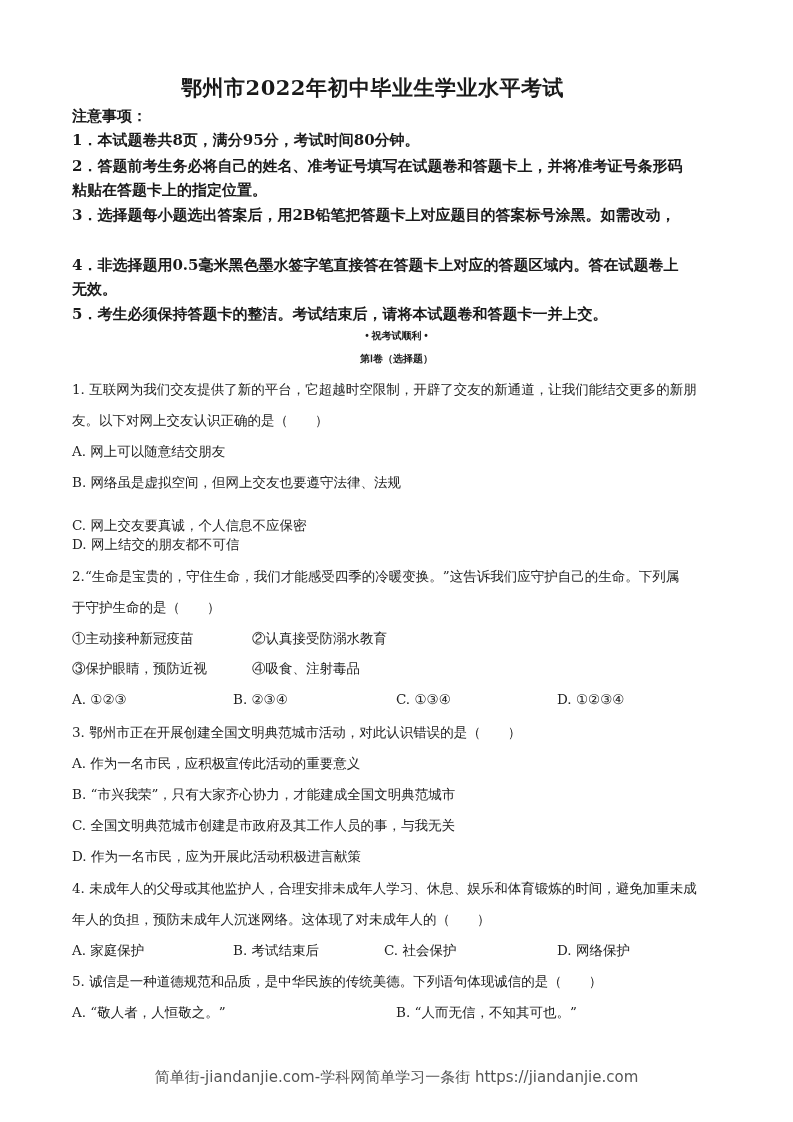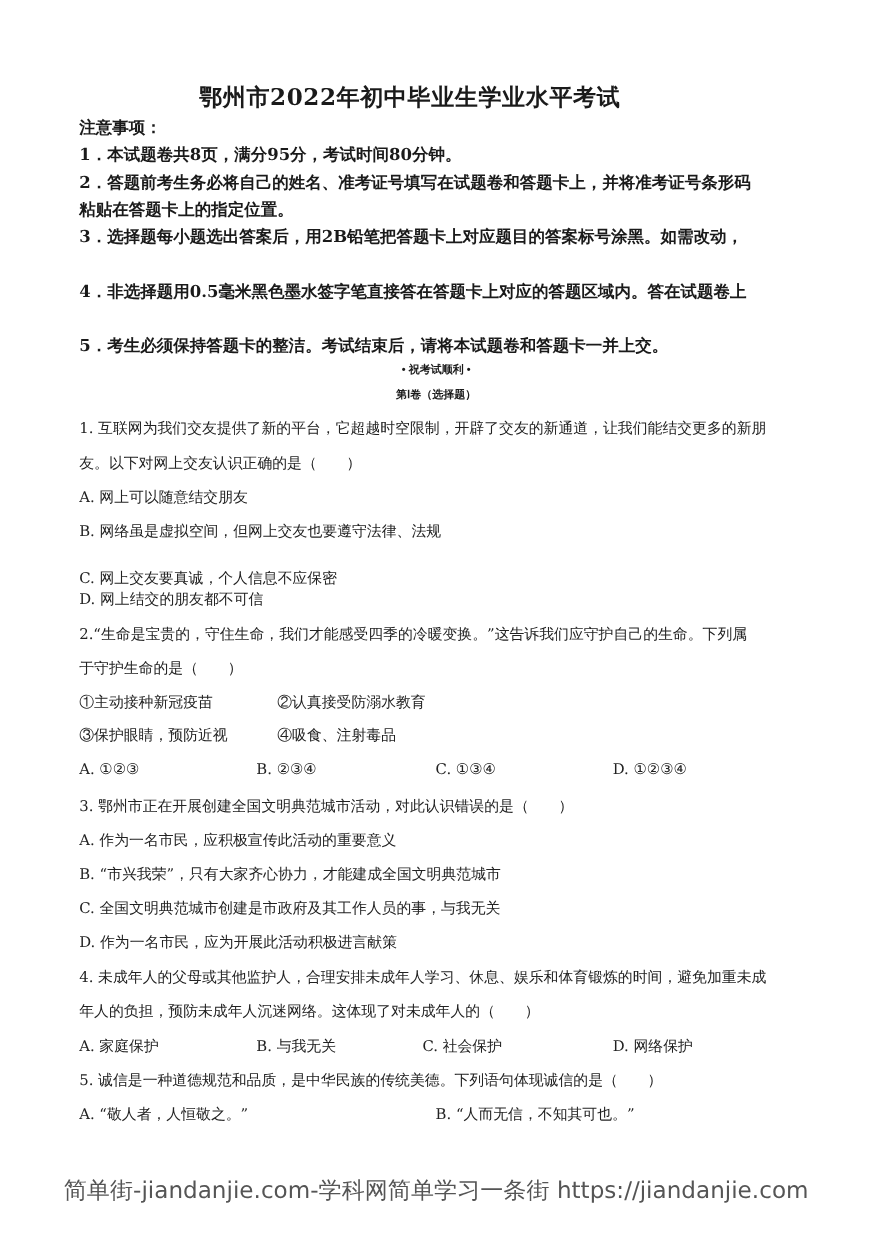--- a/index.html
+++ b/index.html
@@ -2,34 +2,35 @@
 <html><head>
   <meta charset="utf-8">
   <style>
     html, body { margin: 0; padding: 0; background: #ffffff; }
     body { width: 793px; height: 1122px; position: relative; overflow: hidden; color: #1a1a1a; }
     .page { position: absolute; left: 0; top: 0; width: 793px; height: 1122px; }
     .title { position: absolute; left: 0; width: 745px; top: 74px; text-align: center; font-family: "DejaVu Serif", serif; font-weight: bold; font-size: 21px; letter-spacing: 0.5px; }
     .notice { position: absolute; left: 72px; width: 660px; font-family: "DejaVu Serif", serif; font-weight: bold; font-size: 15px; line-height: 24px; }
     .center-line { position: absolute; left: 0; width: 793px; text-align: center; font-family: Liberation Sans, sans-serif; font-weight: bold; font-size: 10px; }
     .line { position: absolute; left: 72px; font-family: "DejaVu Serif", serif; font-size: 13.5px; white-space: nowrap; color: #222; }
-    .footer { position: absolute; left: 0; width: 793px; top: 1068px; text-align: center; font-family: "DejaVu Sans", sans-serif; font-size: 21px; color: #555; }
+    .footer { position: absolute; left: 0; width: 793px; top: 1068px; text-align: center; font-family: "DejaVu Sans", sans-serif; font-size: 15px; color: #555; }
   </style>
 </head>
 <body>
 
 <div class="page">
   <div class="title">鄂州市2022年初中毕业生学业水平考试</div>
 
   <div class="notice" style="top:104px;">注意事项：</div>
   <div class="notice" style="top:128px;">1．本试题卷共8页，满分95分，考试时间80分钟。</div>
   <div class="notice" style="top:154px;">2．答题前考生务必将自己的姓名、准考证号填写在试题卷和答题卡上，并将准考证号条形码</div>
   <div class="notice" style="top:178px;">粘贴在答题卡上的指定位置。</div>
   <div class="notice" style="top:203px;">3．选择题每小题选出答案后，用2B铅笔把答题卡上对应题目的答案标号涂黑。如需改动，</div>
   <div class="notice" style="top:253px;">4．非选择题用0.5毫米黑色墨水签字笔直接答在答题卡上对应的答题区域内。答在试题卷上</div>
+  <div class="notice" style="top:277px;">无效。</div>
   <div class="notice" style="top:302px;">5．考生必须保持答题卡的整洁。考试结束后，请将本试题卷和答题卡一并上交。</div>
 
   <div class="center-line" style="top:329px;">• 祝考试顺利 •</div>
   <div class="center-line" style="top:352px;">第Ⅰ卷（选择题）</div>
 
   <div class="line" style="top:381px;">1. 互联网为我们交友提供了新的平台，它超越时空限制，开辟了交友的新通道，让我们能结交更多的新朋</div>
   <div class="line" style="top:412px;">友。以下对网上交友认识正确的是（　　）</div>
   <div class="line" style="top:443px;">A. 网上可以随意结交朋友</div>
   <div class="line" style="top:474px;">B. 网络虽是虚拟空间，但网上交友也要遵守法律、法规</div>
   <div class="line" style="top:505px;margin-top:12px;">C. 网上交友要真诚，个人信息不应保密</div>
@@ -48,21 +49,21 @@
 
   <div class="line" style="top:724px;">3. 鄂州市正在开展创建全国文明典范城市活动，对此认识错误的是（　　）</div>
   <div class="line" style="top:755px;">A. 作为一名市民，应积极宣传此活动的重要意义</div>
   <div class="line" style="top:786px;">B. “市兴我荣”，只有大家齐心协力，才能建成全国文明典范城市</div>
   <div class="line" style="top:817px;">C. 全国文明典范城市创建是市政府及其工作人员的事，与我无关</div>
   <div class="line" style="top:848px;">D. 作为一名市民，应为开展此活动积极进言献策</div>
 
   <div class="line" style="top:880px;">4. 未成年人的父母或其他监护人，合理安排未成年人学习、休息、娱乐和体育锻炼的时间，避免加重未成</div>
   <div class="line" style="top:911px;">年人的负担，预防未成年人沉迷网络。这体现了对未成年人的（　　）</div>
   <div class="line" style="top:942px;">A. 家庭保护</div>
-  <div class="line" style="top:942px; left:233px;">B. 与我无关</div>
+  <div class="line" style="top:942px; left:233px;">B. 考试结束后</div>
   <div class="line" style="top:942px; left:384px;">C. 社会保护</div>
   <div class="line" style="top:942px; left:557px;">D. 网络保护</div>
 
   <div class="line" style="top:973px;">5. 诚信是一种道德规范和品质，是中华民族的传统美德。下列语句体现诚信的是（　　）</div>
   <div class="line" style="top:1004px;">A. “敬人者，人恒敬之。”</div>
   <div class="line" style="top:1004px; left:396px;">B. “人而无信，不知其可也。”</div>
 
   <div class="footer">简单街-jiandanjie.com-学科网简单学习一条街 https://jiandanjie.com</div>
 </div>
 

